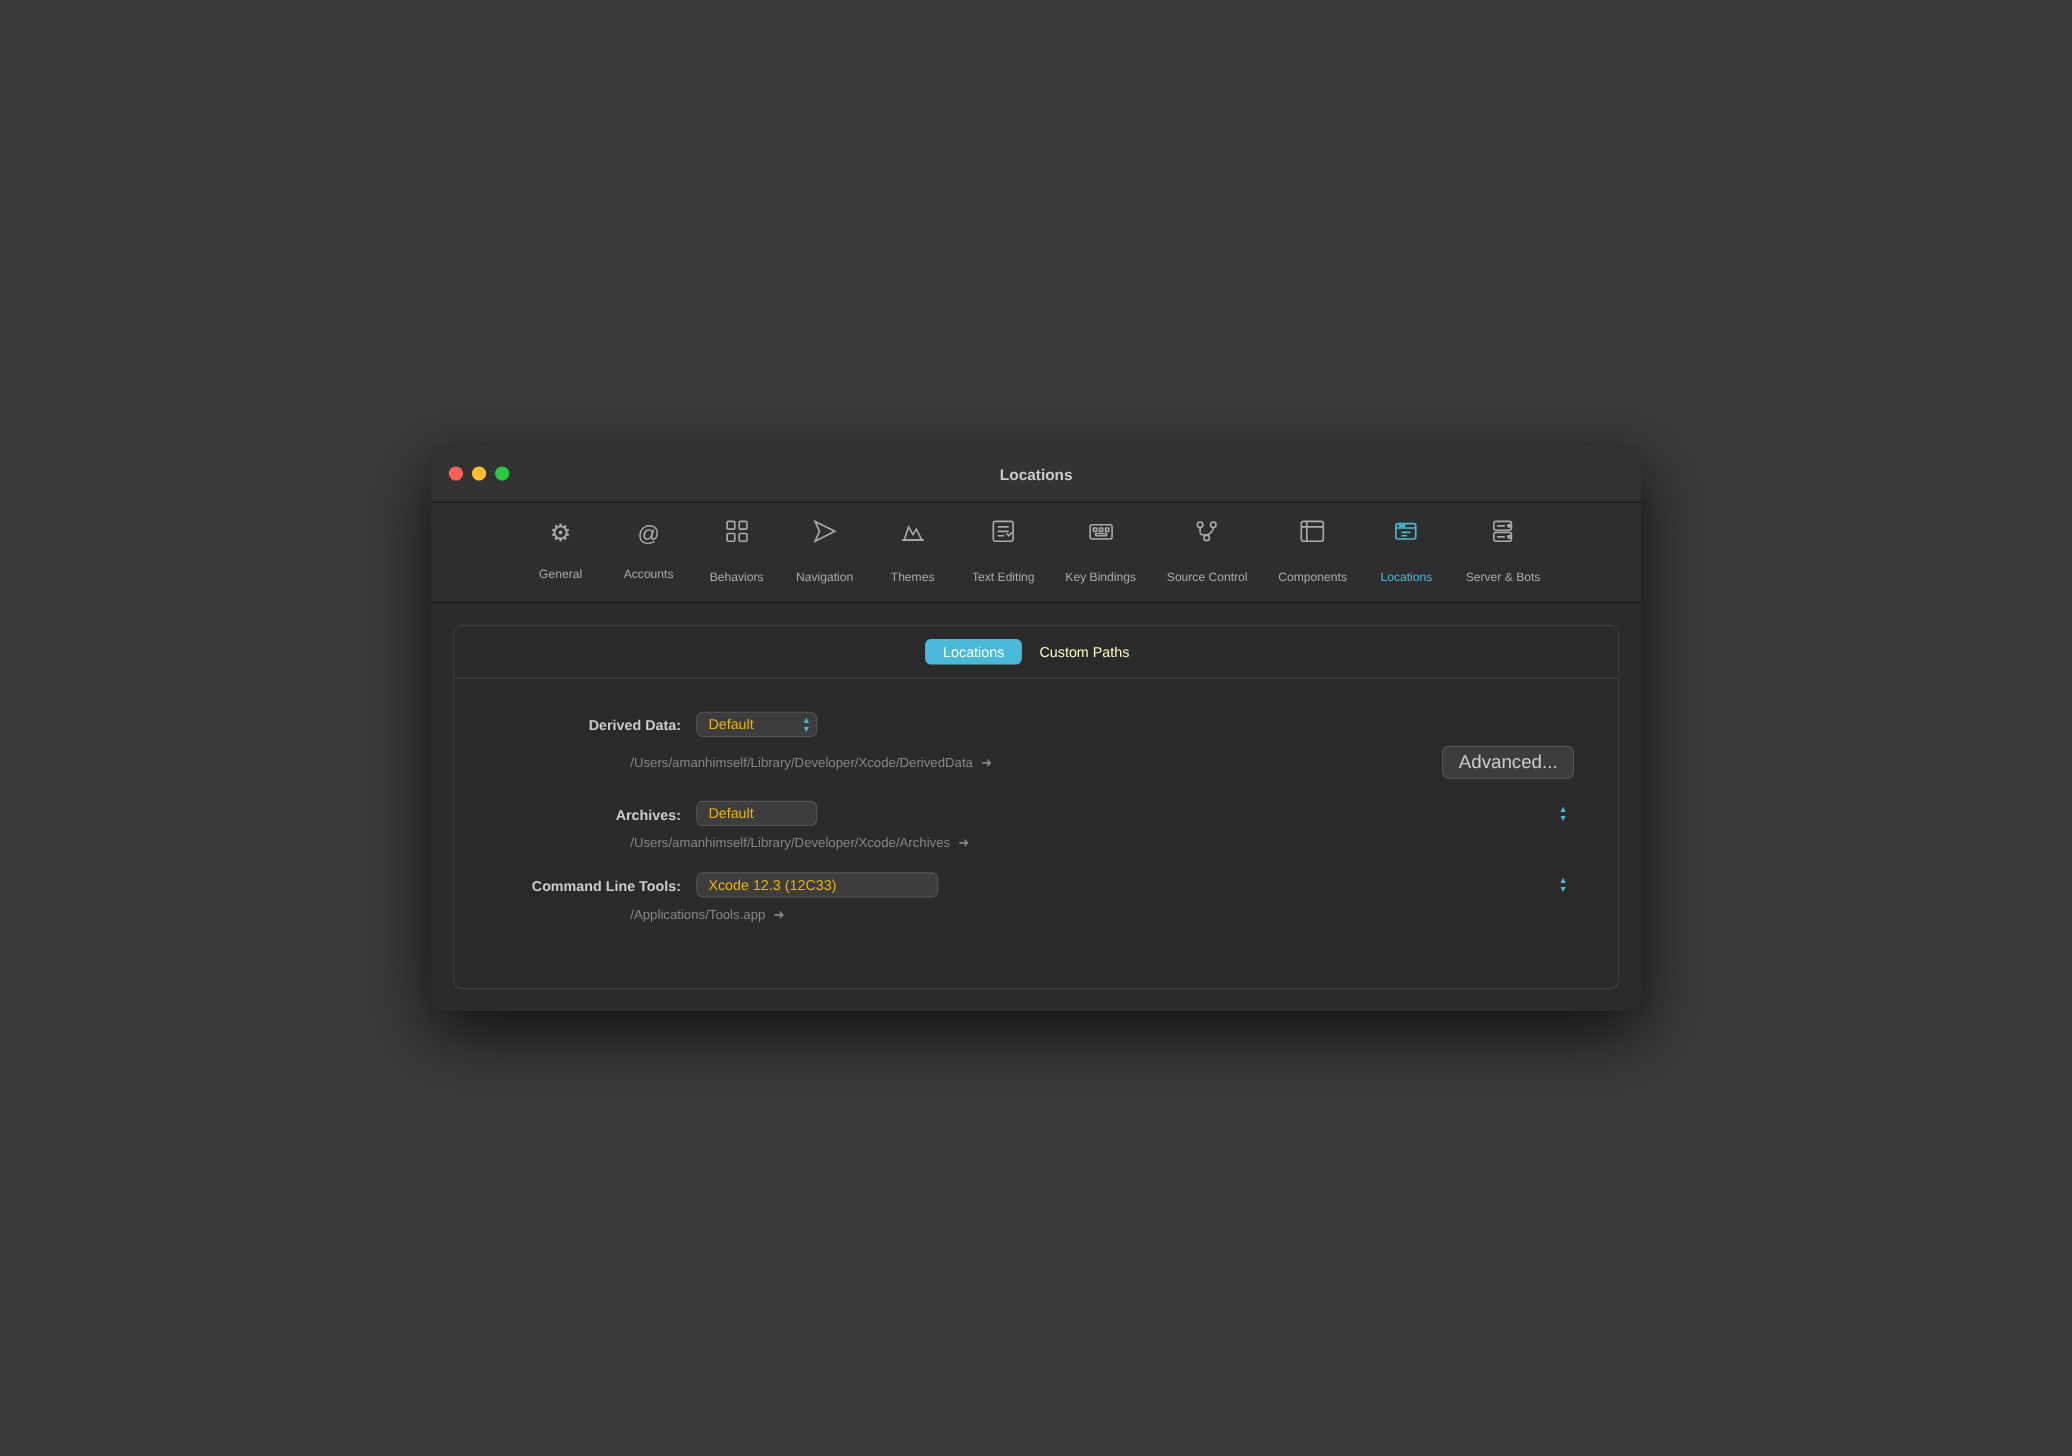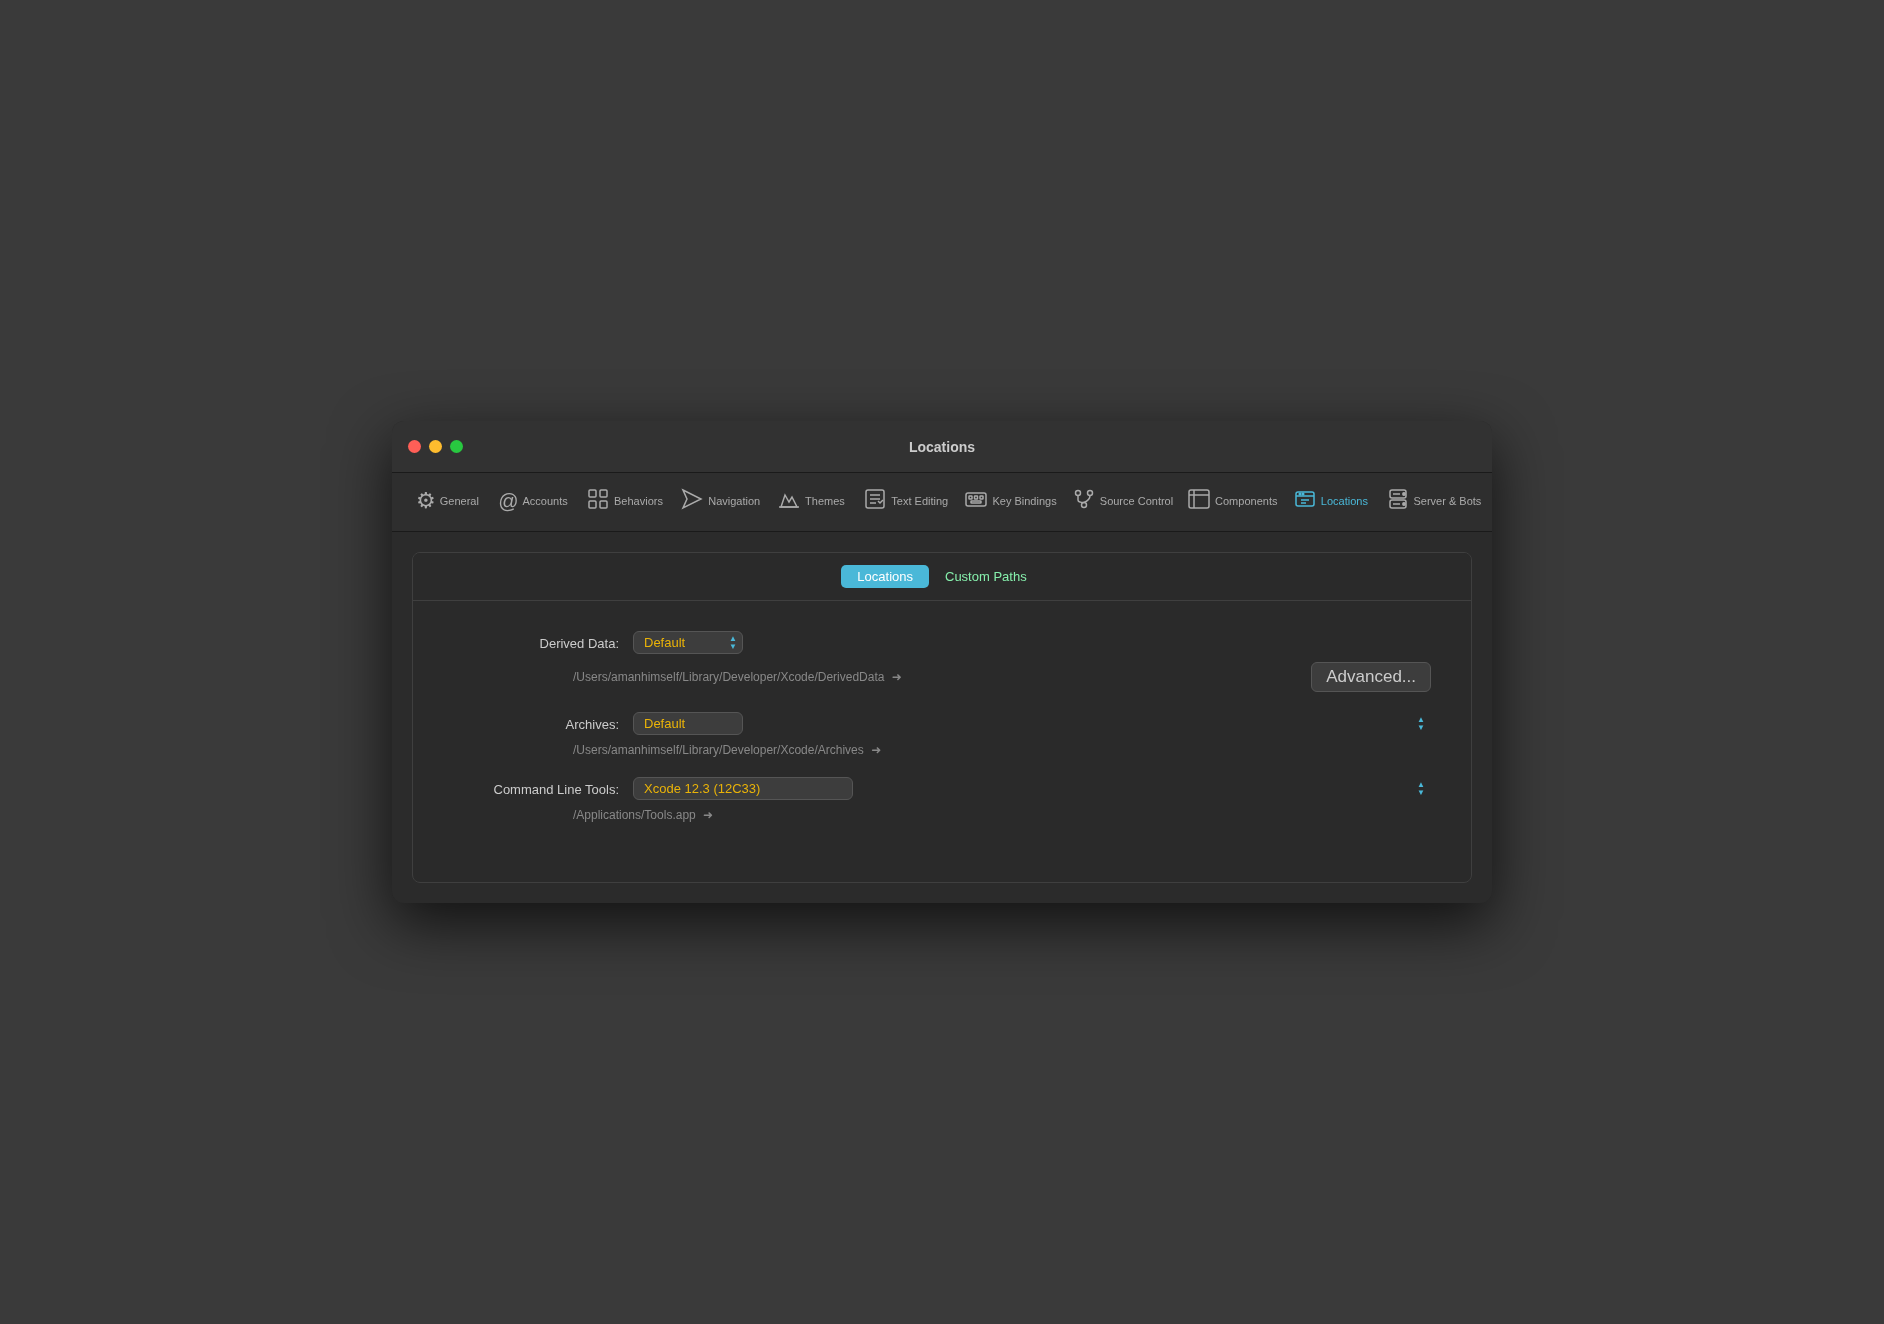--- a/index.html
+++ b/index.html
@@ -51,23 +51,23 @@
       background: #2e2e2e;
       display: flex;
       align-items: center;
       justify-content: center;
       padding: 8px 10px 10px;
       gap: 0;
       border-bottom: 1px solid #1a1a1a;
     }
     .toolbar-item {
       display: flex;
-      flex-direction: row;
-      align-items: center;
-      gap: 4px;
+      flex-direction: column;
+      align-items: center;
+      gap: 20px;
       padding: 6px 14px;
       border-radius: 8px;
       cursor: pointer;
       color: #aaaaaa;
       min-width: 80px;
     }
     .toolbar-item.active {
       color: #4ab8d8;
     }
     .toolbar-icon {
@@ -95,21 +95,21 @@
       gap: 0;
       padding: 12px 0;
       border-bottom: 1px solid #3f3f3f;
       background: #2a2a2a;
     }
     .tab {
       padding: 4px 16px;
       border-radius: 5px;
       font-size: 13px;
       cursor: pointer;
-      color: #86efac;
+      color: #fef9c3;
     }
     .tab.active {
       background: #4ab8d8;
       color: #ffffff;
       font-weight: 500;
     }
     .tab-content {
       padding: 30px 40px 40px;
     }
     .form-row {
@@ -117,21 +117,21 @@
       align-items: flex-start;
       margin-bottom: 8px;
     }
     .form-label {
       color: #cccccc;
       font-size: 13px;
       text-align: right;
       min-width: 180px;
       padding-top: 5px;
       padding-right: 14px;
-      font-weight: 400;
+      font-weight: 700;
     }
     .form-right {
       flex: 1;
       display: flex;
       flex-direction: column;
       gap: 4px;
     }
     .form-path-row {
       display: flex;
       align-items: center;

